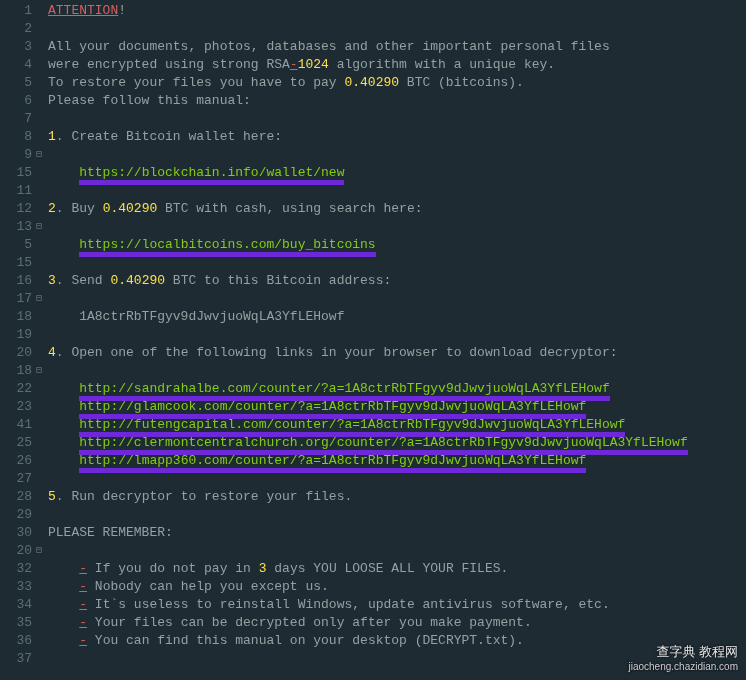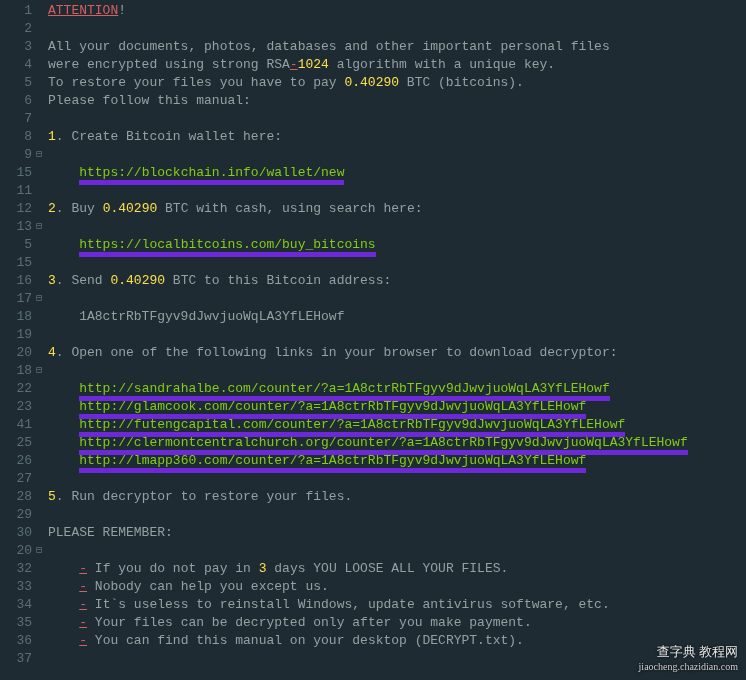--- a/index.html
+++ b/index.html
@@ -47,21 +47,21 @@
 .code .row {
   height: 18px;
 }
 .kw-red { color: #d75f5f; text-decoration: underline; }
 .kw-yellow { color: #fde047; }
 .kw-link { color: #84cc16; border-bottom: 5px solid #6d28d9; }
 .watermark {
   position: absolute;
   right: 8px;
   bottom: 6px;
-  font-family: Liberation Serif, serif;
+  font-family: Liberation Sans, sans-serif;
   font-size: 13px;
   color: #e6e6e6;
   text-shadow: 0 0 3px #000;
   text-align: right;
   line-height: 15px;
 }
 .watermark .sub { font-size: 10px; color: #ccc; margin-left: 40px; }
 </style>
 </head>
 <body>

